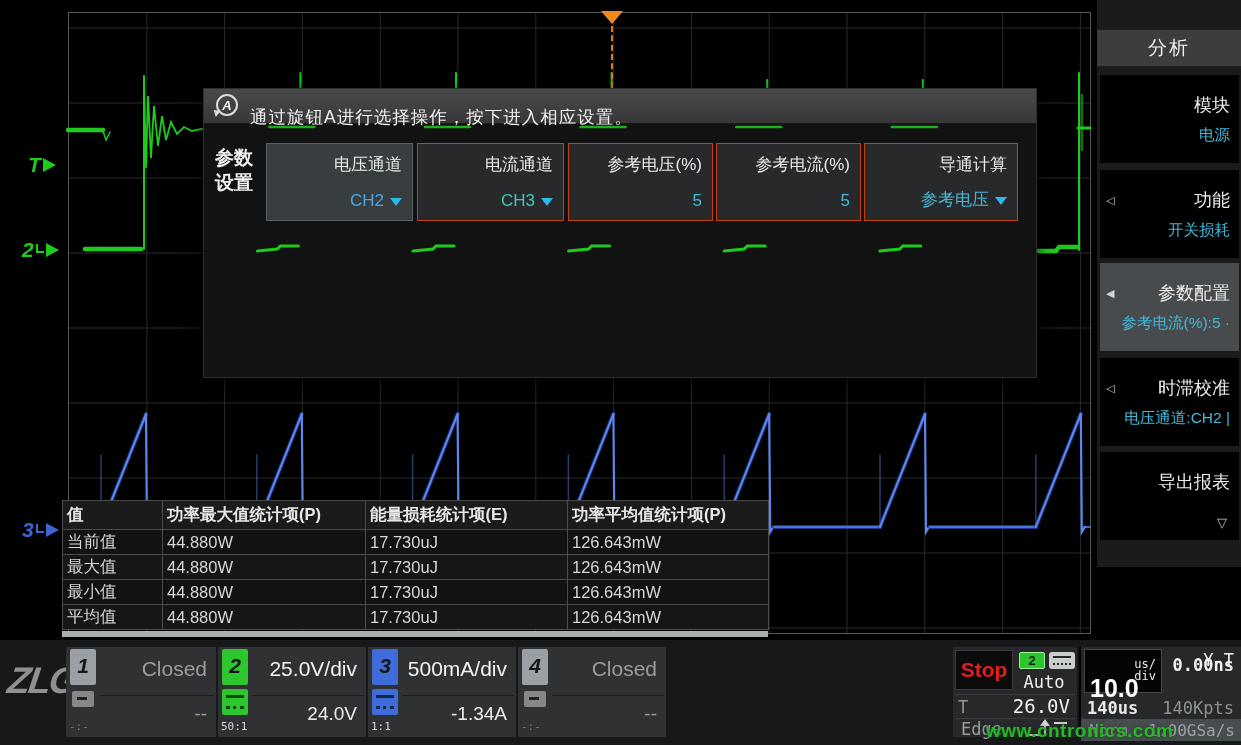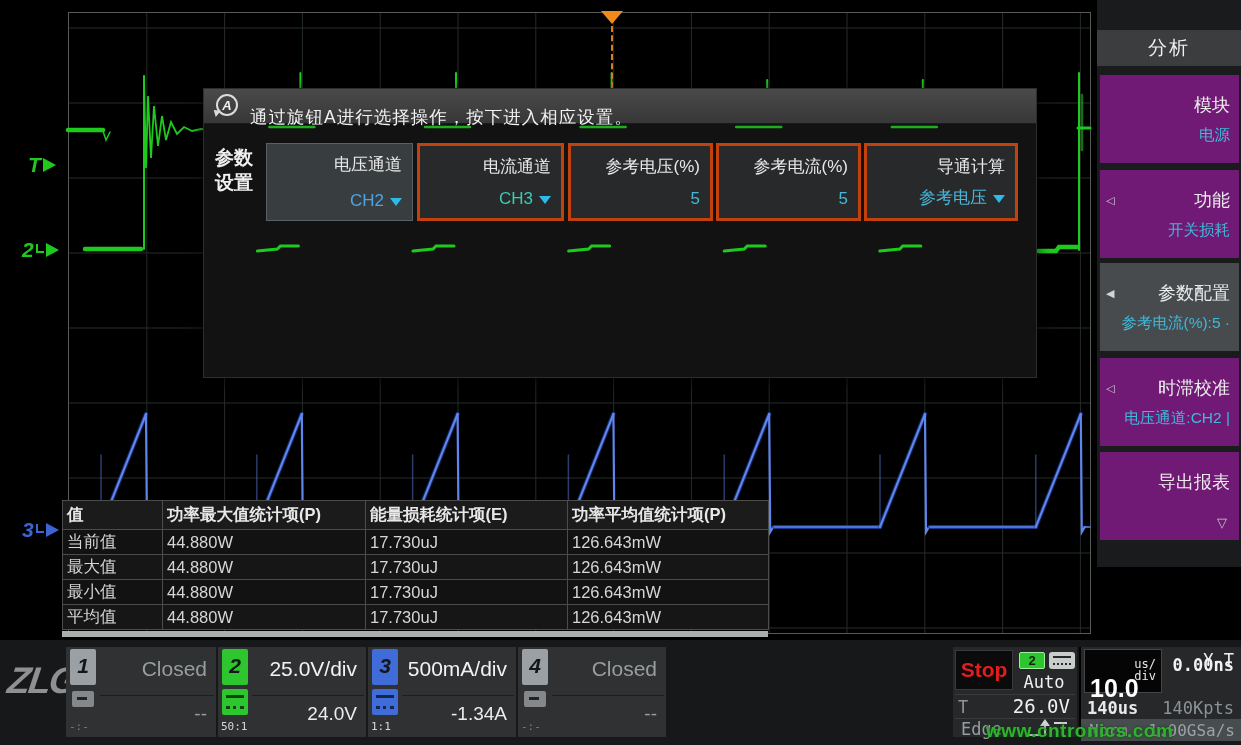--- a/index.html
+++ b/index.html
@@ -25,41 +25,41 @@
   
   .dialog{position:absolute;left:203px;top:88px;width:834px;height:290px;z-index:5;
     background:#121212;border:1px solid #2e2e2e;box-shadow:0 4px 14px rgba(0,0,0,.7);}
   .dlg-header{position:absolute;left:0;top:0;right:0;height:35px;background:linear-gradient(#4a4a4a,#373737);border-bottom:1px solid #1a1a1a;}
   .knob{position:absolute;left:12px;top:5px;width:22px;height:22px;border:2px solid #dcdcdc;border-radius:50%;
     color:#f0f0f0;font-size:13px;font-weight:bold;font-style:italic;text-align:center;line-height:19px;}
   .knob::after{content:"";position:absolute;left:-5px;bottom:-2px;width:0;height:0;
     border-top:4px solid transparent;border-bottom:4px solid transparent;border-right:6px solid #dcdcdc;transform:rotate(40deg);}
   .dlg-title{position:absolute;left:46px;top:16px;font-size:17.5px;color:#f2f2f2;letter-spacing:1px;}
   .panel-label{position:absolute;left:11px;top:56px;width:46px;font-size:19px;line-height:25px;font-weight:bold;color:#f0f0f0;}
-  .dlg-btn{position:absolute;top:54px;height:78px;background:#27292b;border:3px solid #c2410c;}
+  .dlg-btn{position:absolute;top:54px;height:78px;background:#27292b;border:1px solid #c2410c;}
   .dlg-btn.sel{background:#383d3f;border:1px solid #5a6164;}
   .btn-label{position:absolute;top:9px;right:10px;font-size:17px;color:#e9e9e9;}
   .btn-value{position:absolute;bottom:9px;right:10px;font-size:17px;}
   .btn-arrow{display:inline-block;width:0;height:0;border-left:6px solid transparent;border-right:6px solid transparent;
     border-top:8px solid #2fb9e9;margin-left:6px;vertical-align:middle;}
 
   
   .stats{position:absolute;left:62px;top:500px;width:706px;z-index:4;border-collapse:collapse;table-layout:fixed;
     background:#101010;font-size:16.5px;color:#d6d6d6;}
   .stats td,.stats th{border:1px solid #4c4c4c;padding:1px 4px 1px 4px;text-align:left;overflow:hidden;white-space:nowrap;}
   .stats th{height:29px;font-weight:bold;color:#e8e8e8;background:#1b1b1b;}
   .stats td{height:24px;background:#121212;}
   .stats tr:nth-child(odd) td{background:#161616;}
   .tbl-scroll{position:absolute;left:62px;top:631px;width:706px;height:6px;background:#a9aeae;z-index:4;}
 
   
   .sidebar{position:absolute;left:1097px;top:0;width:144px;height:567px;background:#1a1b1d;z-index:7;}
   .sb-header{position:absolute;left:0;top:30px;width:144px;height:36px;background:#3b3d3f;
     color:#f0f0f0;font-size:19px;text-align:center;line-height:36px;letter-spacing:2px;}
-  .sb-item{position:absolute;left:3px;width:139px;height:88px;background:#701a75;}
+  .sb-item{position:absolute;left:3px;width:139px;height:88px;background:#000000;}
   .sb-item.sel{background:#474b4e;}
   .sb-arrow{position:absolute;left:6px;top:24px;font-size:11px;color:#cfd4d6;}
   .sb-label{position:absolute;top:18px;right:9px;font-size:18px;color:#ececec;}
   .sb-value{position:absolute;top:50px;right:9px;font-size:15.5px;color:#3fb9d9;white-space:nowrap;}
   .sb-expand{position:absolute;right:12px;bottom:10px;font-size:13px;color:#c6cbcd;}
 
   
   .bottombar{position:absolute;left:0;top:638px;width:1241px;height:107px;background:#17181a;border-top:2px solid #000;z-index:8;}
   .logo{position:absolute;left:8px;top:20px;font-size:37px;font-weight:bold;font-style:italic;color:#8e9092;
     transform:skewX(-8deg);letter-spacing:-2px;}

